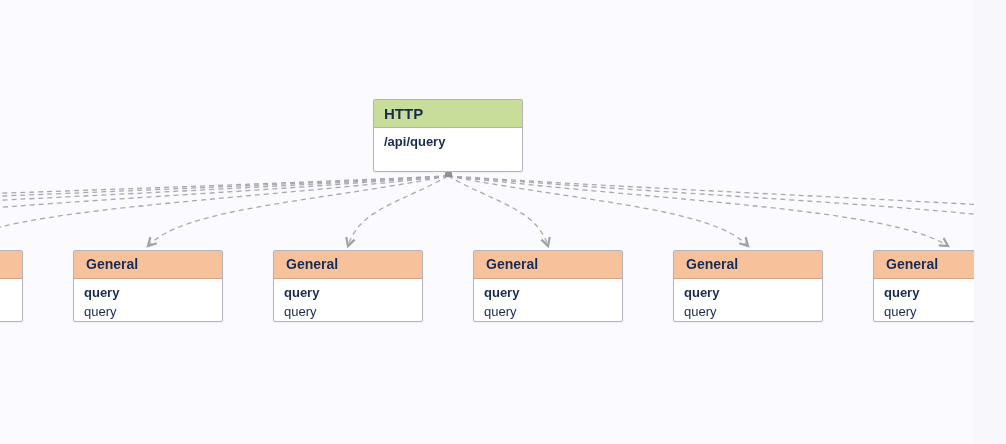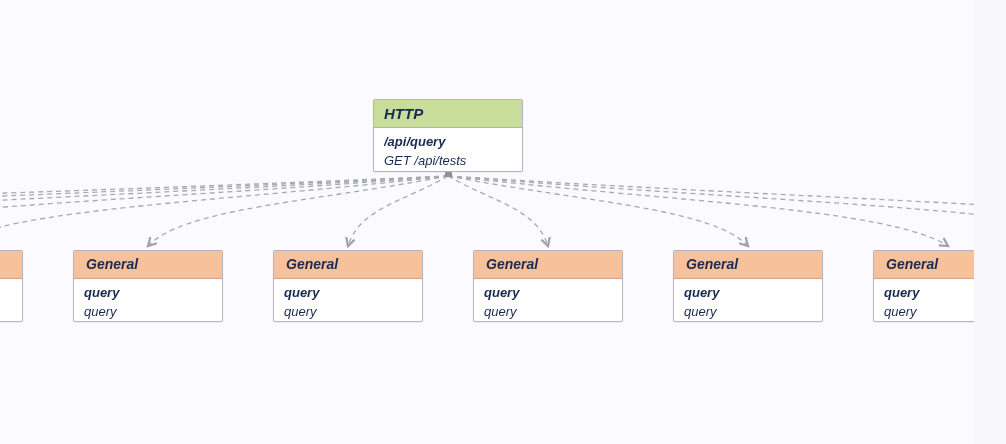--- a/index.html
+++ b/index.html
@@ -17,21 +17,20 @@
   html,body{width:1006px;height:444px;overflow:hidden;}
   body{
     background:var(--bg);
     font-family:"Liberation Sans", sans-serif;
     color:var(--text);
     position:relative;
   }
   .canvas{
     position:absolute;left:0;top:0;width:974px;height:324px;
     overflow:hidden;
-    font-style:italic;
   }
   .canvas-margin{
     position:absolute;top:0;right:0;width:32px;height:444px;
     background:#f7f7fc;
   }
   svg.edges{position:absolute;left:0;top:0;}
   path.edge{
     fill:none;
     stroke:var(--edge);
     stroke-width:1.3;
@@ -97,21 +96,20 @@
         <path d="M 448 176 C 853 202, 1240 208, 1348 246" class="edge" marker-end="url(#arrow)"></path>
       </g>
   </svg>
 
   <div class="node" id="http-node" style="left: 373px; top: 99px; width: 150px; height: 73px;">
     <div class="node-header http-header">
       <span>HTTP</span>
     </div>
     <div class="node-body">
       <div class="line bold">/api/query</div>
-      <div class="line">GET /api/tests</div>
     </div>
   </div>
 
   <div class="source-handle" id="source-handle" style="left: 444.5px; top: 172px;"></div>
 
 <div class="node general-node" style="left: -127px; top: 250px; width: 150px; height: 72px;">
     <div class="node-header general-header">
       
     </div>
     <div class="node-body">

